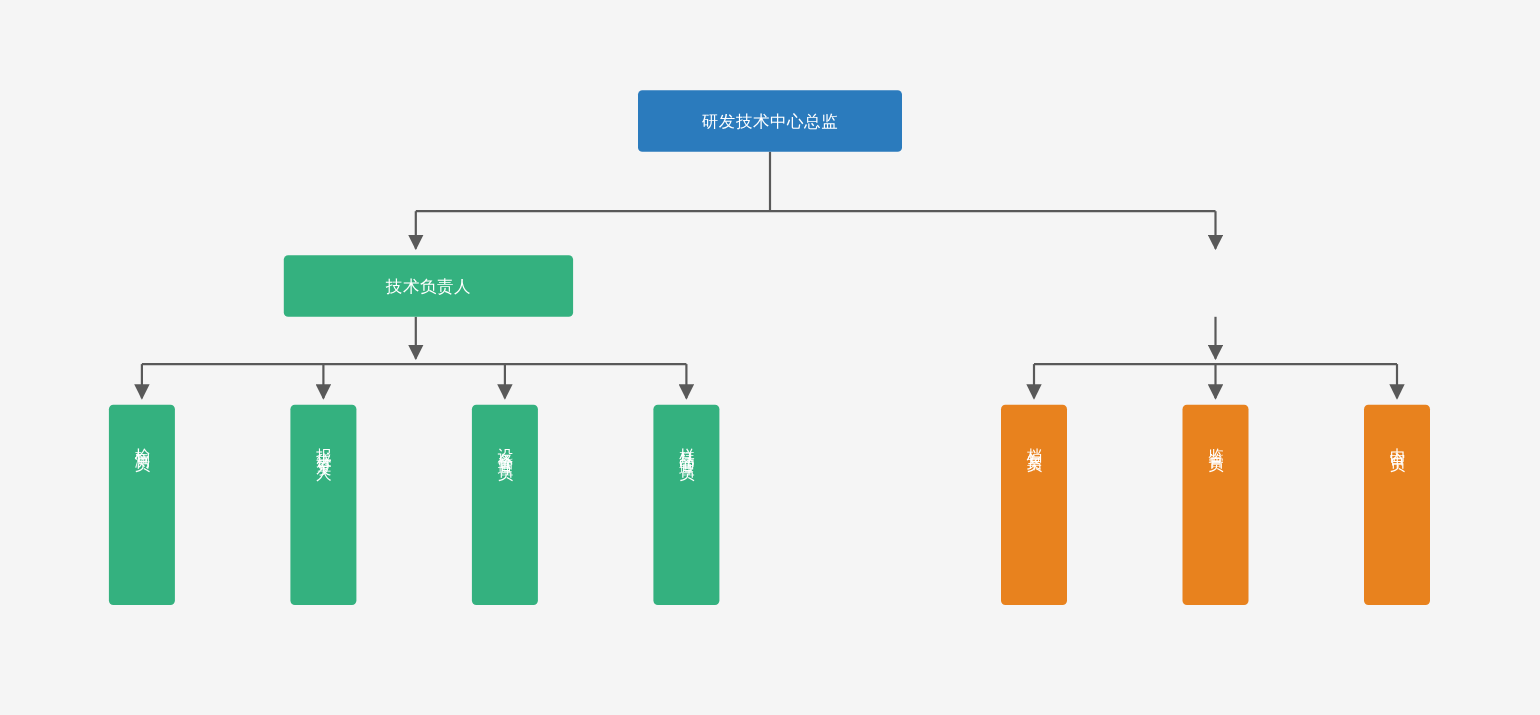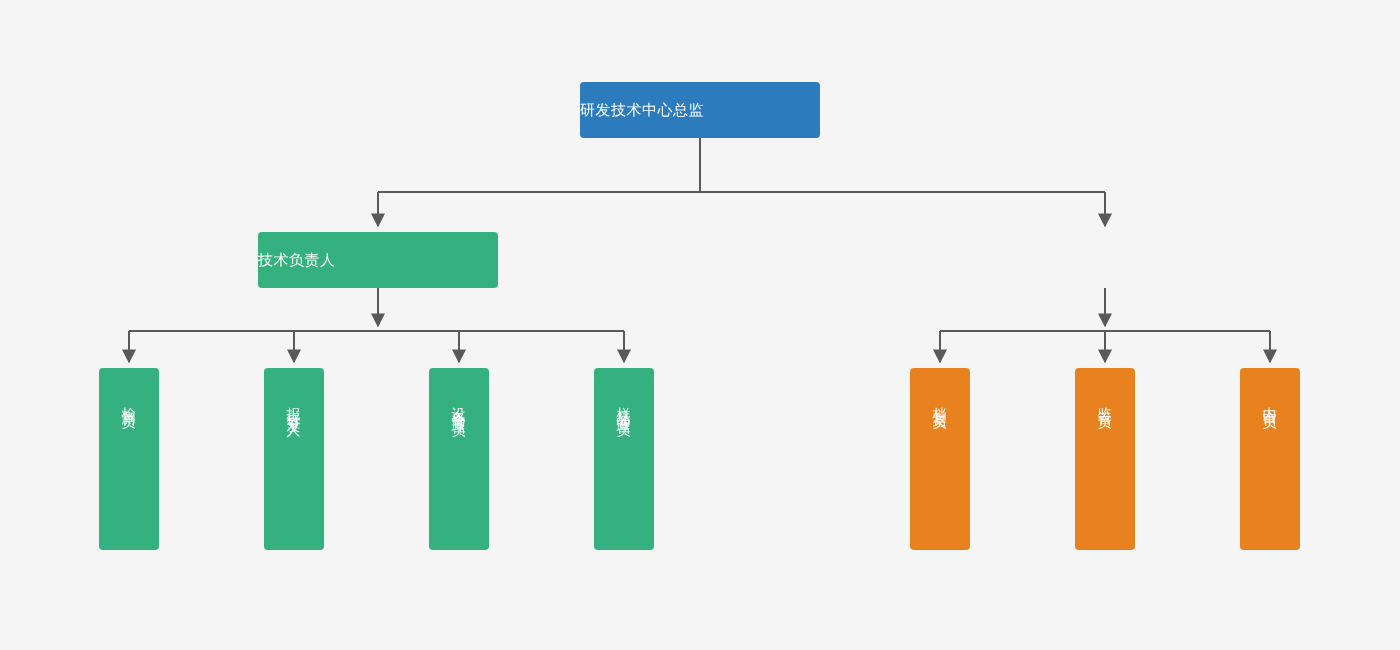--- a/index.html
+++ b/index.html
@@ -18,30 +18,31 @@
     position:absolute; left:0; top:0;
     width:1400px; height:650px;
     pointer-events:none;
   }
   .node {
     position:absolute;
     border-radius:4px;
     color:#ffffff;
     display:flex;
     align-items:center;
+    justify-content:center;
     line-height:1.25;
     text-align:center;
     letter-spacing:0.5px;
   }
   .node.level-1 {
     width:240px; height:56px;
     font-size:15px;
   }
   .node.level-2 {
-    width:240px; height:56px;
+    width:263px; height:56px;
     font-size:15px;
   }
   .node.level-3 {
     width:60px; height:182px;
     font-size:14px;
     align-items:flex-start;
     justify-content:center;
     padding-top:28px;
   }
   .node.level-3 .vlabel {

